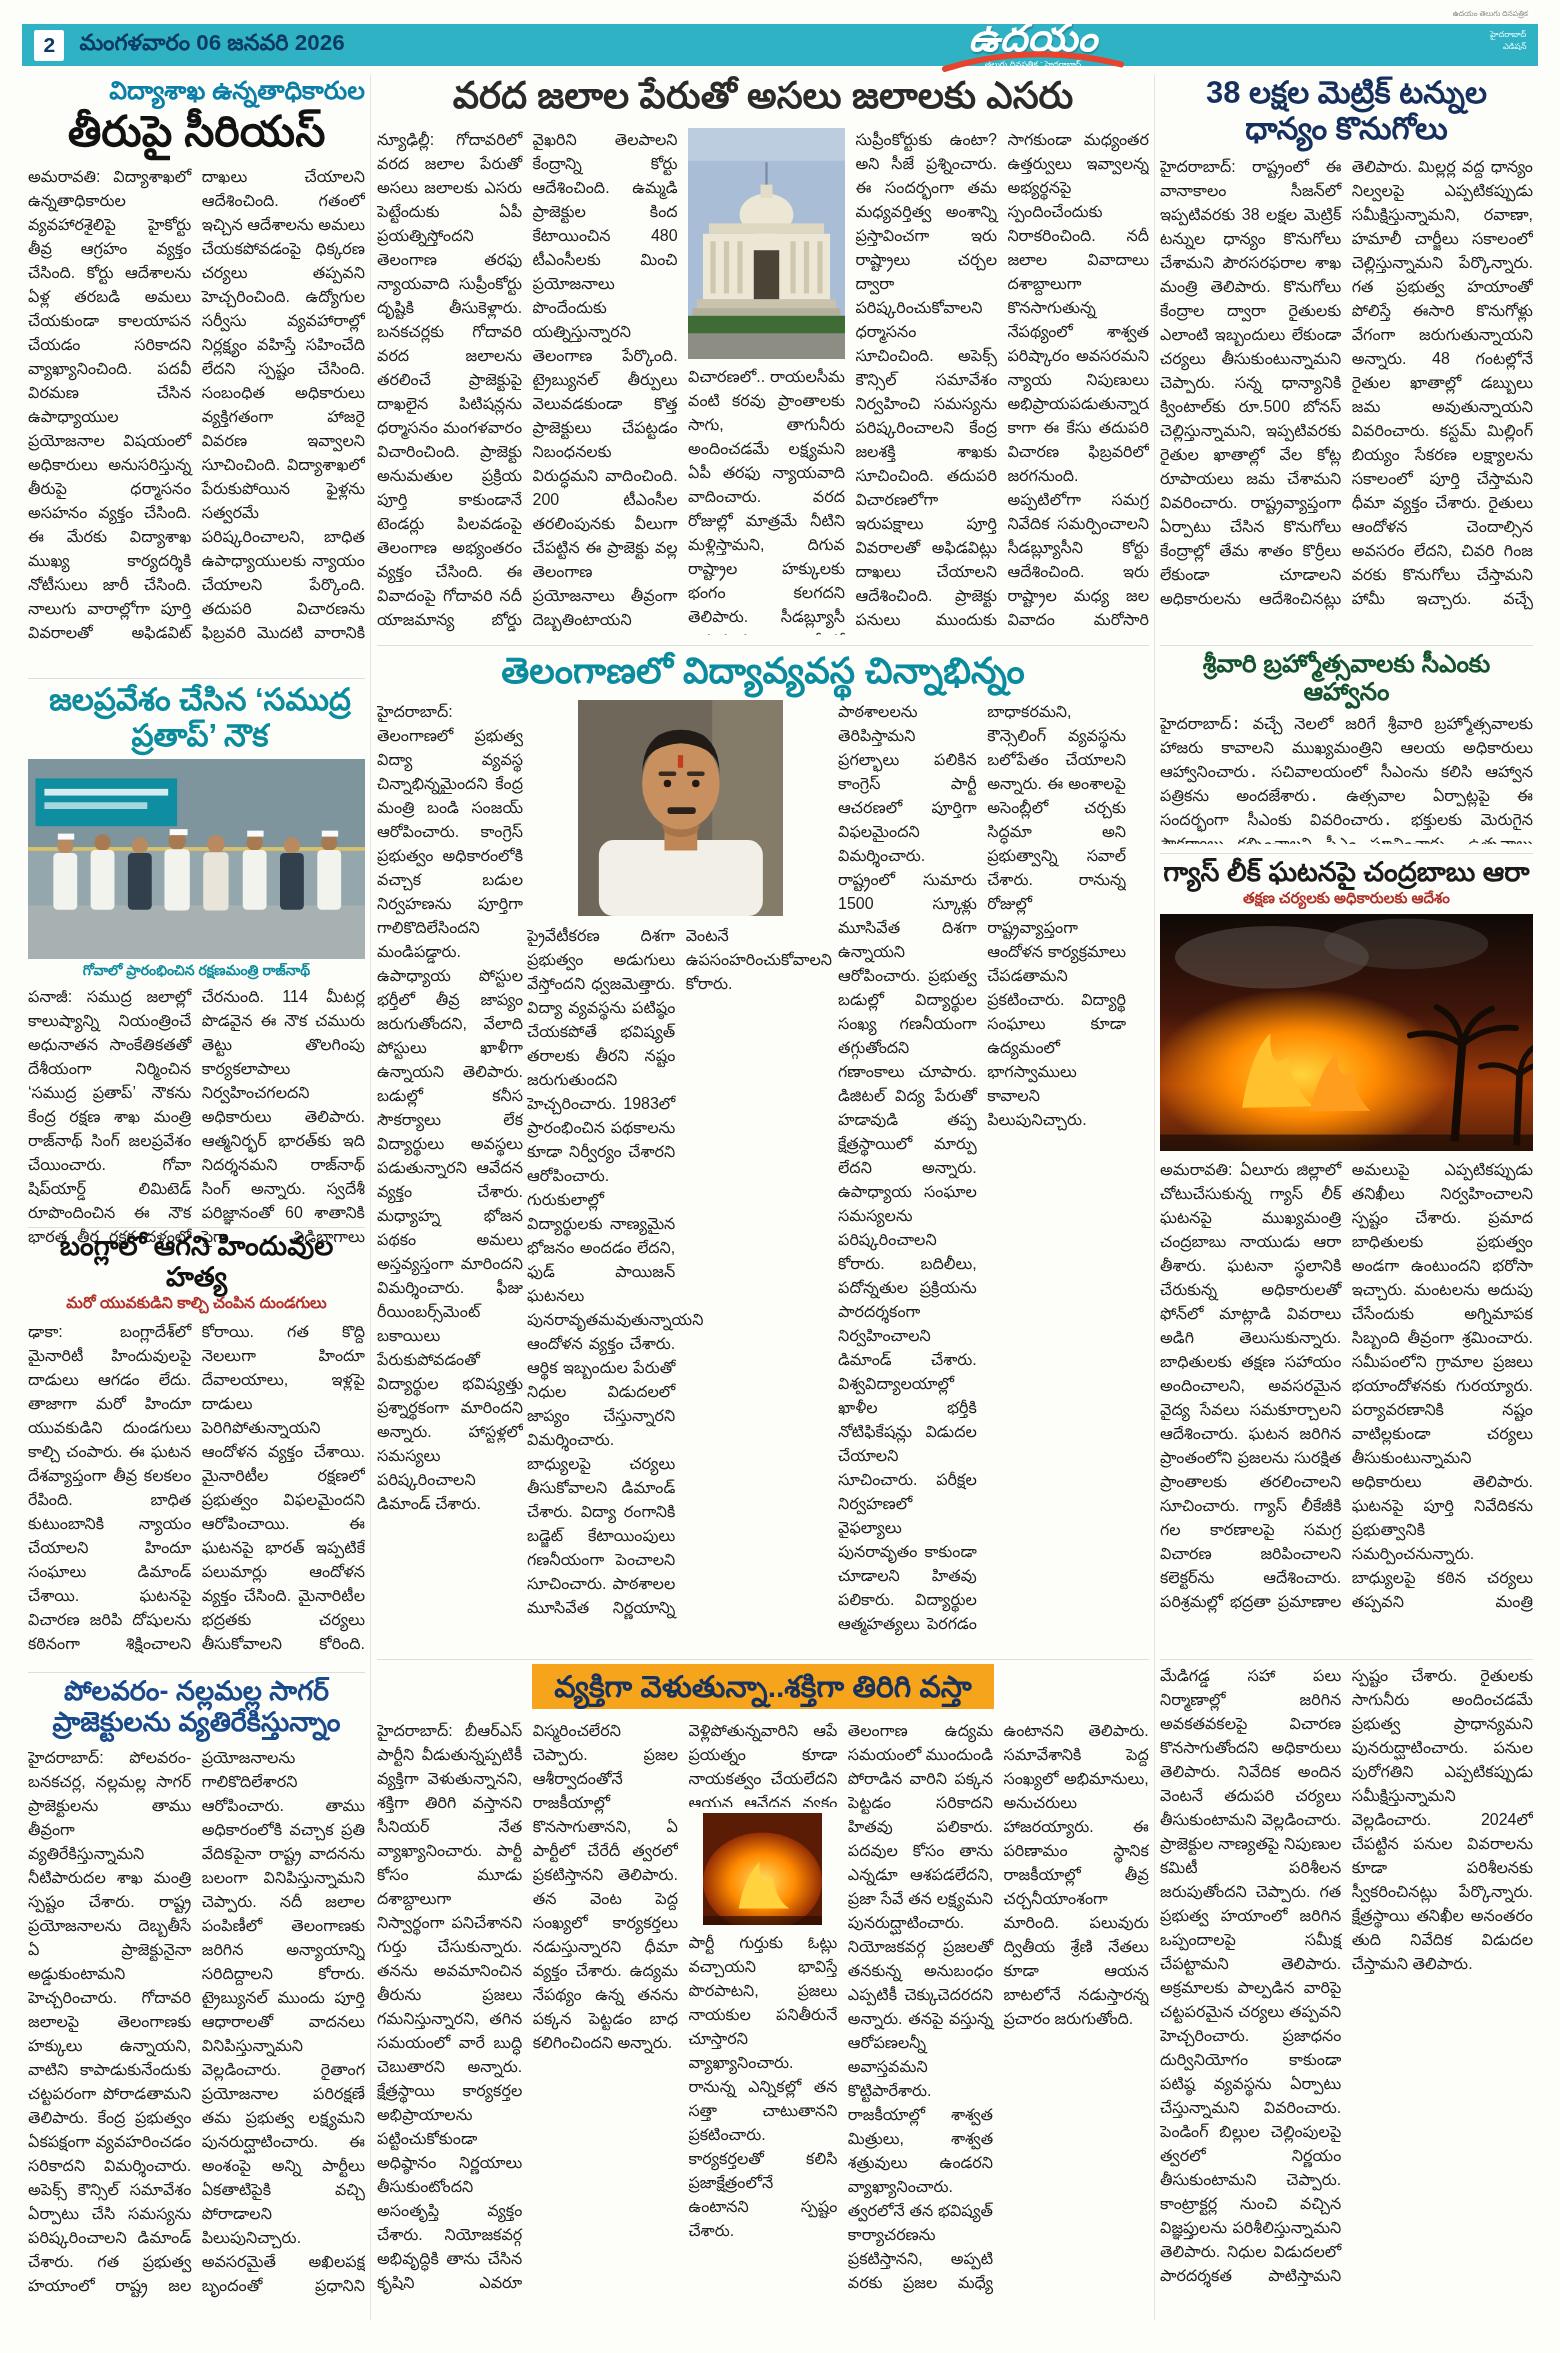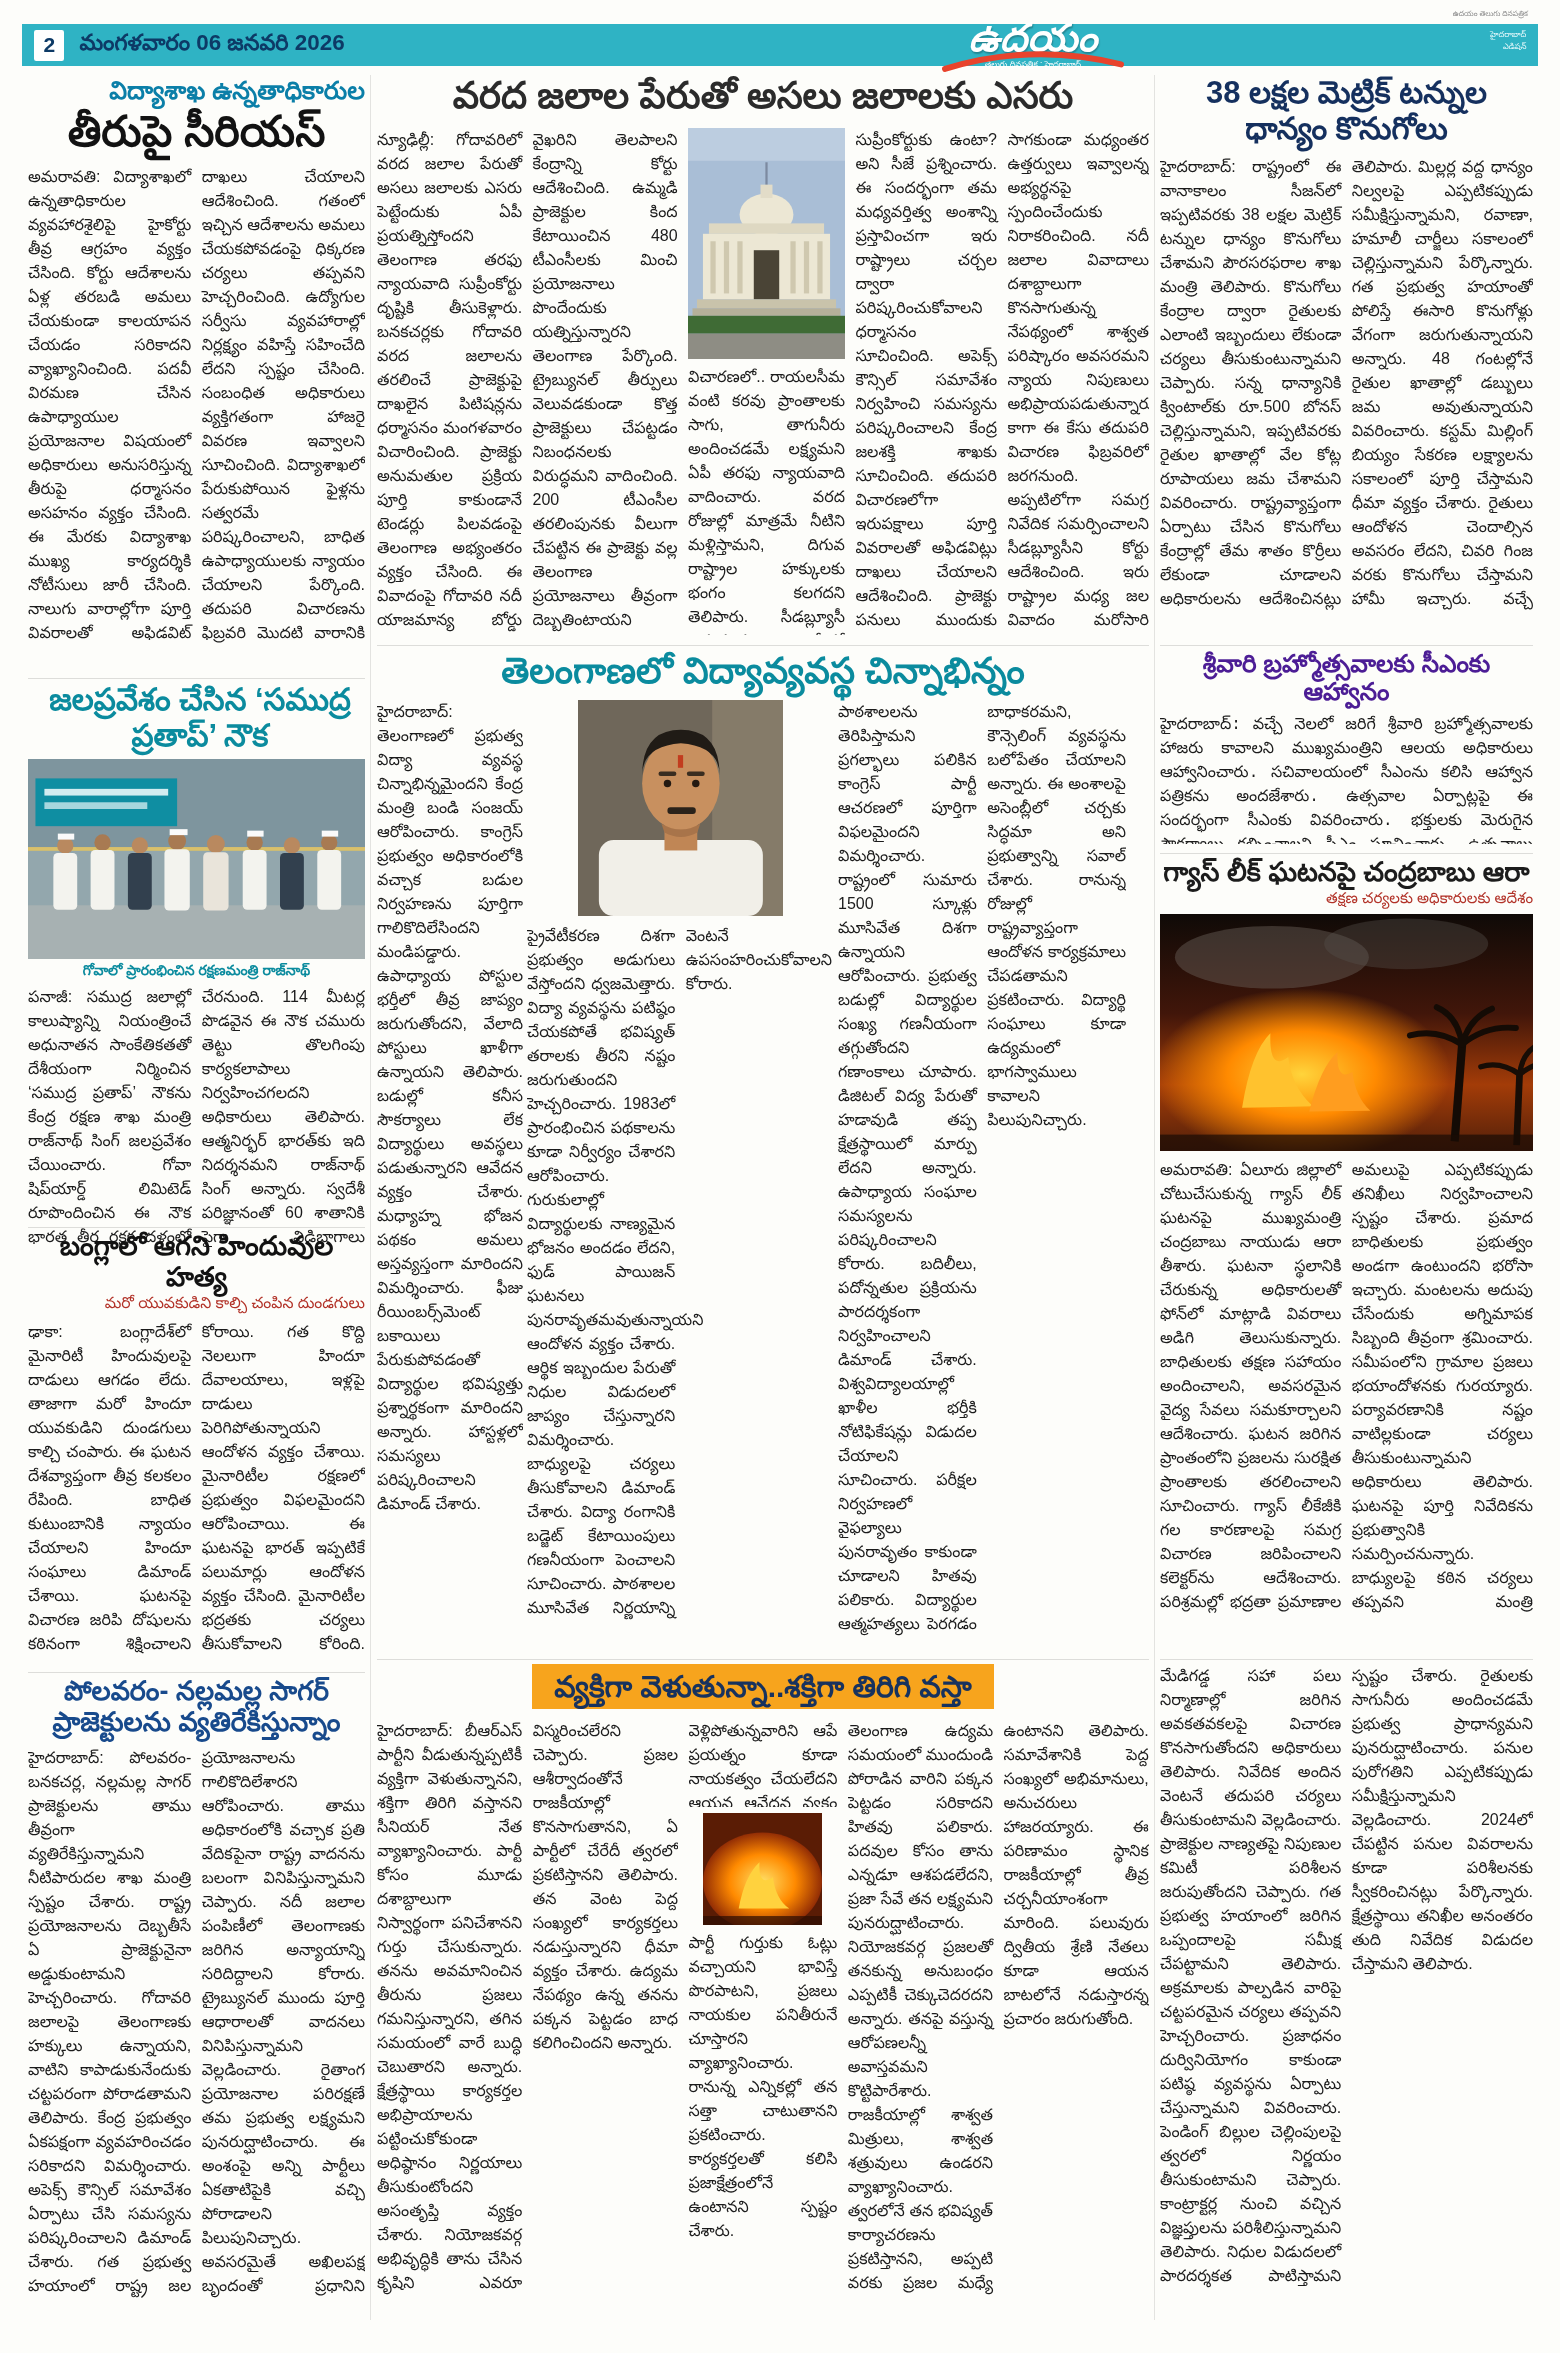--- a/index.html
+++ b/index.html
@@ -18,21 +18,21 @@
   .masthead .tagline{font-size:8.2px;color:#ffffff;margin-top:1.5px;}
   .bar-right{position:absolute;right:12px;top:5.2px;text-align:right;color:#eafbfd;font-size:8.2px;line-height:1.4;}
   .overbar{position:absolute;right:33px;top:9px;font-size:7.5px;color:#8a8a8a;}
   
   .art{position:absolute;box-sizing:border-box;}
   .kicker{font-size:25px;font-weight:bold;color:#0b7fa8;text-align:right;line-height:1.2;}
   .h-big{font-weight:bold;text-align:center;line-height:1.15;}
   .bt{font-size:16px;line-height:1.5;text-align:justify;color:#1b1b1b;overflow:hidden;column-fill:auto;}
   .cols2{column-count:2;column-gap:10.4px;}
   .caption{font-size:14px;font-weight:bold;color:#0b8b9e;text-align:center;padding:3px 0;}
-  .subhead{font-size:15.7px;font-weight:normal;text-align:right;color:#b23228;line-height:1.3;}
+  .subhead{font-size:15.7px;font-weight:bold;text-align:center;color:#b23228;line-height:1.3;}
   .photo{display:block;overflow:hidden;background:#ccc;}
   .photo svg{display:block;}
   .band{display:inline-block;background:#f7a41d;color:#17325e;font-weight:bold;font-size:30px;
         padding:4.5px 22.4px;line-height:1.2;}
   .vrule{position:absolute;width:0.7px;background:#e3e3e0;}
   .hrule{position:absolute;height:0.7px;background:#ddddda;}
 </style>
 </head>
 <body>
 
@@ -185,21 +185,21 @@
             <path d="M112 166 Q138 182 164 166 L160 178 Q138 190 116 178 Z" fill="#a8744a"></path>
           </svg>
         </div>
         <div class="bt cols2" style="height:717px;margin-top:7.5px;">ప్రైవేటీకరణ దిశగా ప్రభుత్వం అడుగులు వేస్తోందని ధ్వజమెత్తారు. విద్యా వ్యవస్థను పటిష్ఠం చేయకపోతే భవిష్యత్ తరాలకు తీరని నష్టం జరుగుతుందని హెచ్చరించారు. 1983లో ప్రారంభించిన పథకాలను కూడా నిర్వీర్యం చేశారని ఆరోపించారు. గురుకులాల్లో విద్యార్థులకు నాణ్యమైన భోజనం అందడం లేదని, ఫుడ్ పాయిజన్ ఘటనలు పునరావృతమవుతున్నాయని ఆందోళన వ్యక్తం చేశారు. ఆర్థిక ఇబ్బందుల పేరుతో నిధుల విడుదలలో జాప్యం చేస్తున్నారని విమర్శించారు. బాధ్యులపై చర్యలు తీసుకోవాలని డిమాండ్ చేశారు. విద్యా రంగానికి బడ్జెట్ కేటాయింపులు గణనీయంగా పెంచాలని సూచించారు. పాఠశాలల మూసివేత నిర్ణయాన్ని వెంటనే ఉపసంహరించుకోవాలని కోరారు.</div>
       </div>
       <div class="bt cols2" style="width:288px;height:948px;">పాఠశాలలను తెరిపిస్తామని ప్రగల్భాలు పలికిన కాంగ్రెస్ పార్టీ ఆచరణలో పూర్తిగా విఫలమైందని విమర్శించారు. రాష్ట్రంలో సుమారు 1500 స్కూళ్లు మూసివేత దిశగా ఉన్నాయని ఆరోపించారు. ప్రభుత్వ బడుల్లో విద్యార్థుల సంఖ్య గణనీయంగా తగ్గుతోందని గణాంకాలు చూపారు. డిజిటల్ విద్య పేరుతో హడావుడి తప్ప క్షేత్రస్థాయిలో మార్పు లేదని అన్నారు. ఉపాధ్యాయ సంఘాల సమస్యలను పరిష్కరించాలని కోరారు. బదిలీలు, పదోన్నతుల ప్రక్రియను పారదర్శకంగా నిర్వహించాలని డిమాండ్ చేశారు. విశ్వవిద్యాలయాల్లో ఖాళీల భర్తీకి నోటిఫికేషన్లు విడుదల చేయాలని సూచించారు. పరీక్షల నిర్వహణలో వైఫల్యాలు పునరావృతం కాకుండా చూడాలని హితవు పలికారు. విద్యార్థుల ఆత్మహత్యలు పెరగడం బాధాకరమని, కౌన్సెలింగ్ వ్యవస్థను బలోపేతం చేయాలని అన్నారు. ఈ అంశాలపై అసెంబ్లీలో చర్చకు సిద్ధమా అని ప్రభుత్వాన్ని సవాల్ చేశారు. రానున్న రోజుల్లో రాష్ట్రవ్యాప్తంగా ఆందోళన కార్యక్రమాలు చేపడతామని ప్రకటించారు. విద్యార్థి సంఘాలు కూడా ఉద్యమంలో భాగస్వాములు కావాలని పిలుపునిచ్చారు.</div>
     </div>
   </div>
 
   <div class="art" style="left:1160px;top:650px;width:373px;height:200px;">
-    <div class="h-big" style="font-size:24.6px;color:#4c1d95;margin-bottom:6px;">శ్రీవారి బ్రహ్మోత్సవాలకు సీఎంకు ఆహ్వానం</div>
+    <div class="h-big" style="font-size:24.6px;color:#14532d;margin-bottom:6px;">శ్రీవారి బ్రహ్మోత్సవాలకు సీఎంకు ఆహ్వానం</div>
     <div class="bt" style="height:131px;font-family:Liberation Mono, monospace;">హైదరాబాద్: వచ్చే నెలలో జరిగే శ్రీవారి బ్రహ్మోత్సవాలకు హాజరు కావాలని ముఖ్యమంత్రిని ఆలయ అధికారులు ఆహ్వానించారు. సచివాలయంలో సీఎంను కలిసి ఆహ్వాన పత్రికను అందజేశారు. ఉత్సవాల ఏర్పాట్లపై ఈ సందర్భంగా సీఎంకు వివరించారు. భక్తులకు మెరుగైన సౌకర్యాలు కల్పించాలని సీఎం సూచించారు. ఉత్సవాలు ఘనంగా నిర్వహించేందుకు ప్రభుత్వం పూర్తి సహకారం అందిస్తుందని హామీ ఇచ్చారు.</div>
   </div>
 
   <div class="art" style="left:1160px;top:857px;width:373px;height:795px;">
     <div class="h-big" style="font-size:27px;color:#1c1c1c;">గ్యాస్ లీక్ ఘటనపై చంద్రబాబు ఆరా</div>
     <div class="subhead" style="font-size:15px;">తక్షణ చర్యలకు అధికారులకు ఆదేశం</div>
     <div class="photo" style="width:373px;height:237px;margin-top:6px;">
       <svg viewBox="0 0 500 318" width="373" height="237" preserveAspectRatio="none">
         <defs>
           <linearGradient id="fg1" x1="0" y1="0" x2="0" y2="1">

